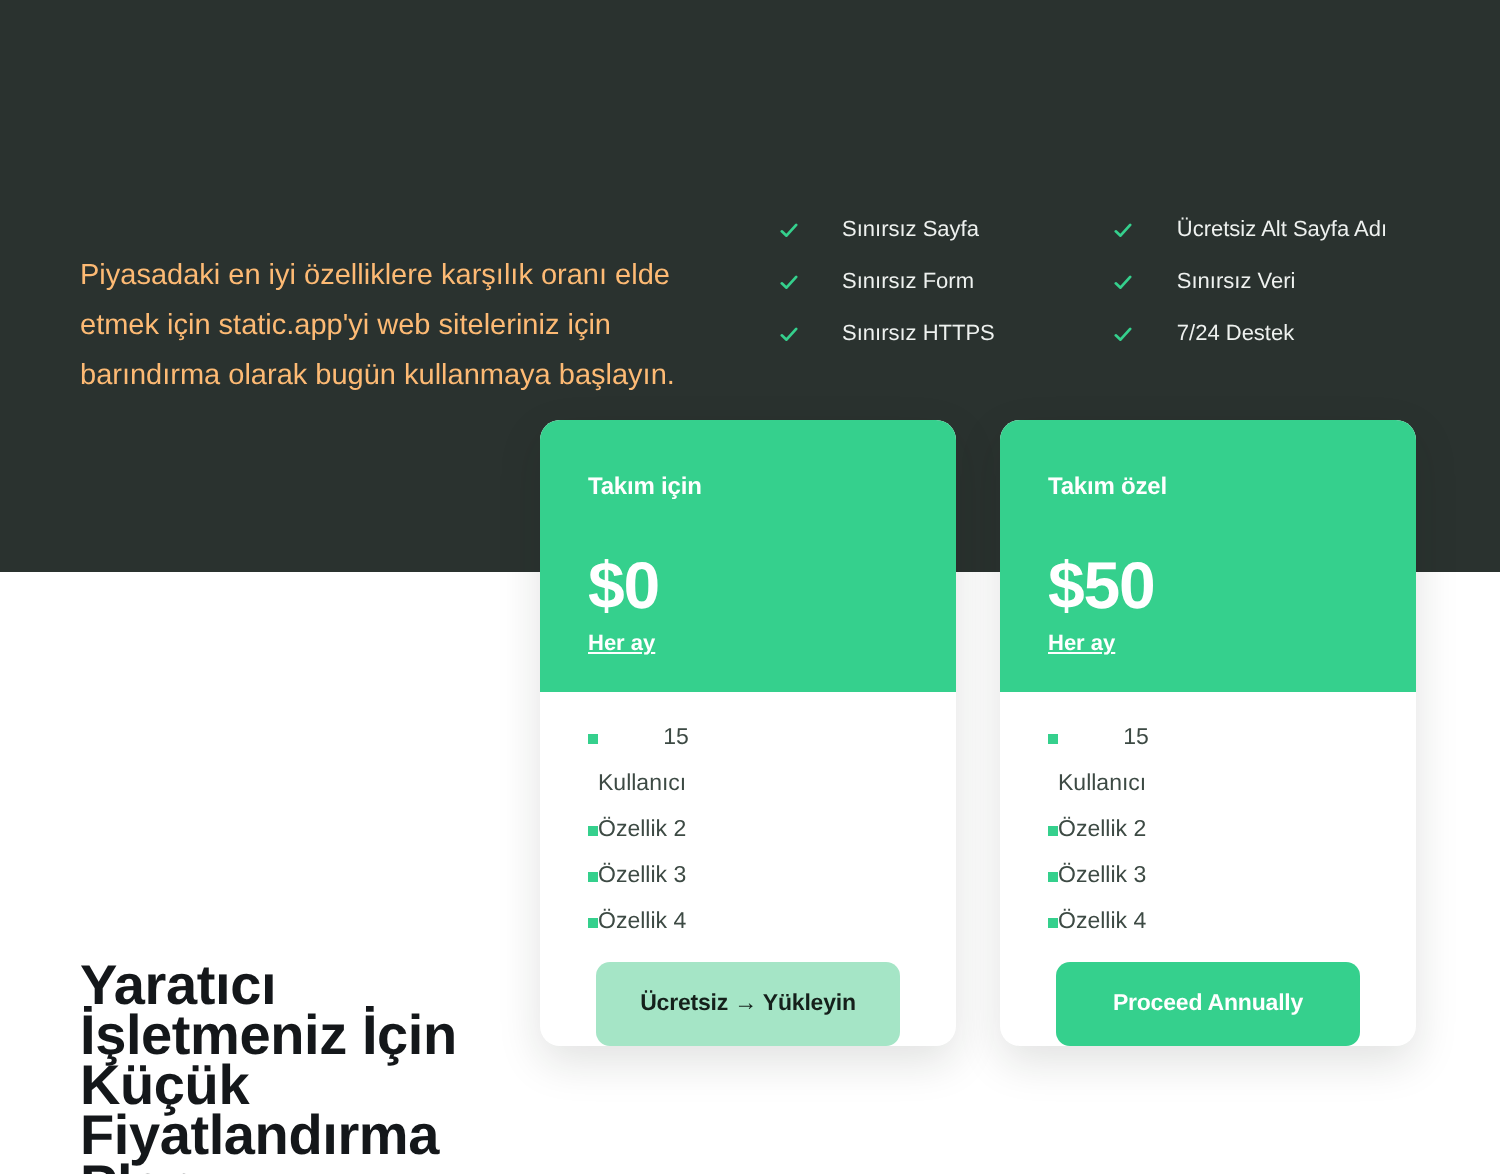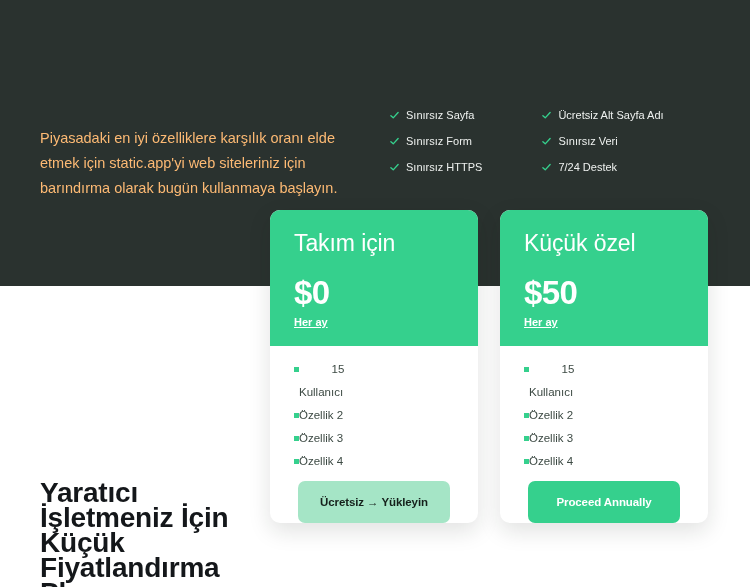--- a/index.html
+++ b/index.html
@@ -54,21 +54,21 @@
     gap: 60px;
   }
   .feature-col {
     display: flex;
     flex-direction: column;
     gap: 12px;
   }
   .feature-item {
     display: flex;
     align-items: center;
-    gap: 7px;
+    gap: 22px;
     color: #eef1ef;
     font-size: 11px;
     line-height: 14px;
     white-space: nowrap;
   }
   .check-icon {
     display: inline-block;
     width: 9px;
     height: 9px;
     flex: 0 0 9px;
@@ -104,22 +104,22 @@
   .card-2 { left: 500px; top: 210px; height: 313px; }
 
   .card-head {
     background: #35d08d;
     height: 136px;
     padding: 22px 24px 0 24px;
     box-sizing: border-box;
     color: #ffffff;
   }
   .card-title {
-    font-size: 23px;
-    font-weight: 400;
+    font-size: 12px;
+    font-weight: 700;
     line-height: 22px;
     letter-spacing: -0.1px;
   }
   .card-price {
     margin-top: 21px;
     font-size: 33px;
     font-weight: 700;
     line-height: 36px;
     letter-spacing: -0.6px;
   }
@@ -297,21 +297,21 @@
         </li>
       </ul>
       <div class="card-cta">
         <button class="btn btn-free">Ücretsiz → Yükleyin</button>
       </div>
     </div>
   </div>
 
   <div class="card card-2">
     <div class="card-head">
-      <div class="card-title">Küçük özel</div>
+      <div class="card-title">Takım özel</div>
       <div class="card-price">$50</div>
       <div class="card-period">Her ay</div>
     </div>
     <div class="card-body">
       <ul class="plan-list">
         <li class="plan-item">
           <span class="plan-bullet"></span>
           <span class="plan-text centered">15</span>
         </li>
         <li class="plan-item">

